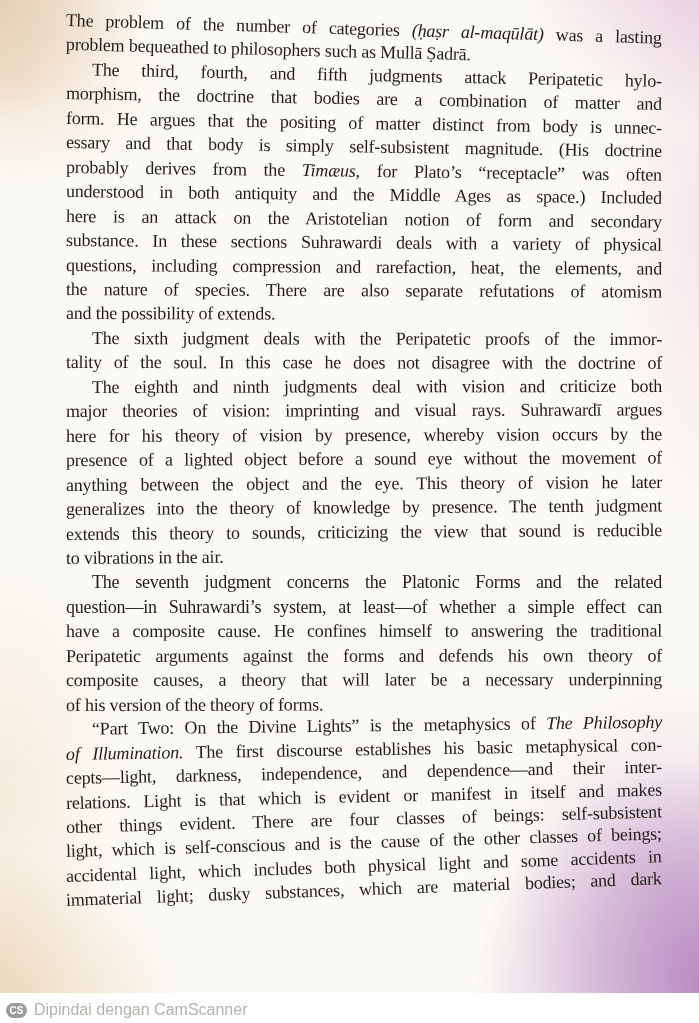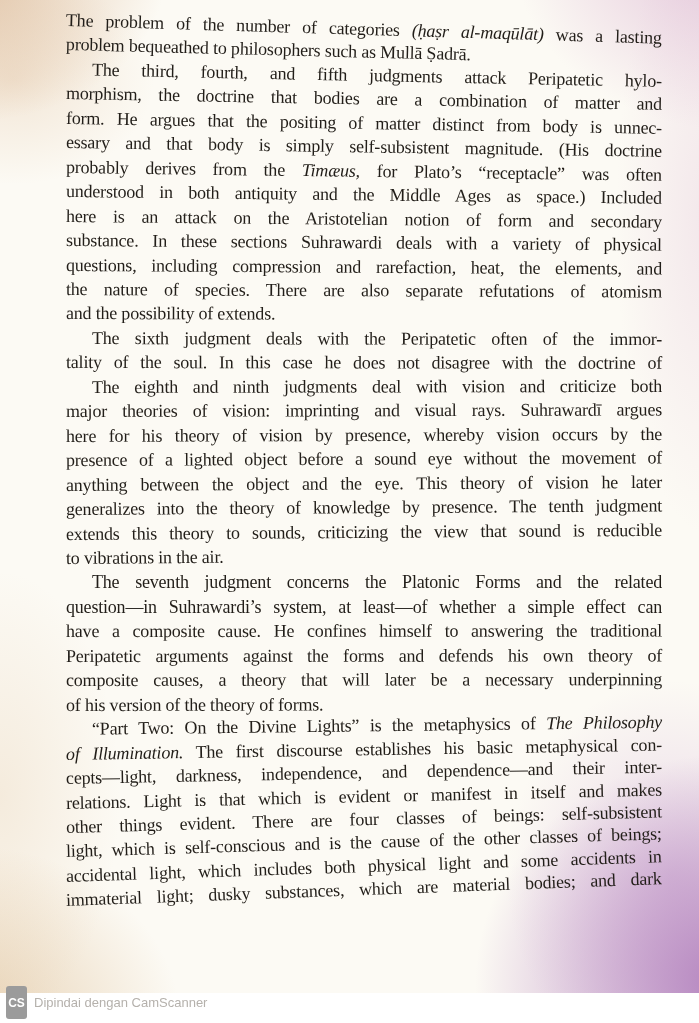--- a/index.html
+++ b/index.html
@@ -41,28 +41,28 @@
   .wm-bar{
     position:absolute;left:0;bottom:0;width:699px;height:30px;
     background:#ffffff;
   }
   .wm-row{
     position:absolute;left:6px;bottom:4px;
     display:flex;align-items:center;gap:7px;
     font-family:"Liberation Sans","DejaVu Sans",sans-serif;
   }
   .cs-logo{
-    width:21px;height:33px;border-radius:3px;
+    width:21px;height:15px;border-radius:8px;
     background:#9b9b9b;
-    color:#ffffff;font-size:12px;font-weight:bold;
+    color:#ffffff;font-size:10px;font-weight:bold;
     display:flex;align-items:center;justify-content:center;
     letter-spacing:0;
   }
   .wm-text{
-    color:#b5b1ac;font-size:13px;
+    color:#b5b1ac;font-size:16px;
   }
 </style>
 </head>
 <body>
 
 <div class="scan">
   <div class="page-text" id="page-text">
       <div class="para">
         <div class="line" style="transform: rotate(1.7deg);"><span>The problem of the number of categories </span><i>(ḥaṣr al-maqūlāt)</i><span> was a lasting</span></div>
         <div class="line end" style="transform: rotate(1.45deg);"><span>problem bequeathed to philosophers such as Mullā Ṣadrā.</span></div>
@@ -74,21 +74,21 @@
         <div class="line" style="transform: rotate(0.85deg);"><span>essary and that body is simply self-subsistent magnitude. (His doctrine</span></div>
         <div class="line" style="transform: rotate(0.75deg);"><span>probably derives from the </span><i>Timæus,</i><span> for Plato’s “receptacle” was often</span></div>
         <div class="line" style="transform: rotate(0.65deg);"><span>understood in both antiquity and the Middle Ages as space.) Included</span></div>
         <div class="line" style="transform: rotate(0.55deg);"><span>here is an attack on the Aristotelian notion of form and secondary</span></div>
         <div class="line" style="transform: rotate(0.45deg);"><span>substance. In these sections Suhrawardi deals with a variety of physical</span></div>
         <div class="line" style="transform: rotate(0.35deg);"><span>questions, including compression and rarefaction, heat, the elements, and</span></div>
         <div class="line" style="transform: rotate(0.25deg);"><span>the nature of species. There are also separate refutations of atomism</span></div>
         <div class="line end" style="transform: rotate(0.15deg);"><span>and the possibility of extends.</span></div>
       </div>
       <div class="para">
-        <div class="line ind" style="transform: rotate(0.1deg);"><span>The sixth judgment deals with the Peripatetic often of the immor-</span></div>
+        <div class="line ind" style="transform: rotate(0.1deg);"><span>The sixth judgment deals with the Peripatetic proofs of the immor-</span></div>
         <div class="line" style="transform: rotate(0.075deg);"><span>tality of the soul. In this case he does not disagree with the doctrine of</span></div>
       </div>
       <div class="para">
         <div class="line ind" style="transform: rotate(-0.1deg);"><span>The eighth and ninth judgments deal with vision and criticize both</span></div>
         <div class="line" style="transform: rotate(-0.15deg);"><span>major theories of vision: imprinting and visual rays. Suhrawardī argues</span></div>
         <div class="line" style="transform: rotate(-0.2deg);"><span>here for his theory of vision by presence, whereby vision occurs by the</span></div>
         <div class="line" style="transform: rotate(-0.25deg);"><span>presence of a lighted object before a sound eye without the movement of</span></div>
         <div class="line" style="transform: rotate(-0.3deg);"><span>anything between the object and the eye. This theory of vision he later</span></div>
         <div class="line" style="transform: rotate(-0.35deg);"><span>generalizes into the theory of knowledge by presence. The tenth judgment</span></div>
         <div class="line" style="transform: rotate(-0.4deg);"><span>extends this theory to sounds, criticizing the view that sound is reducible</span></div>

